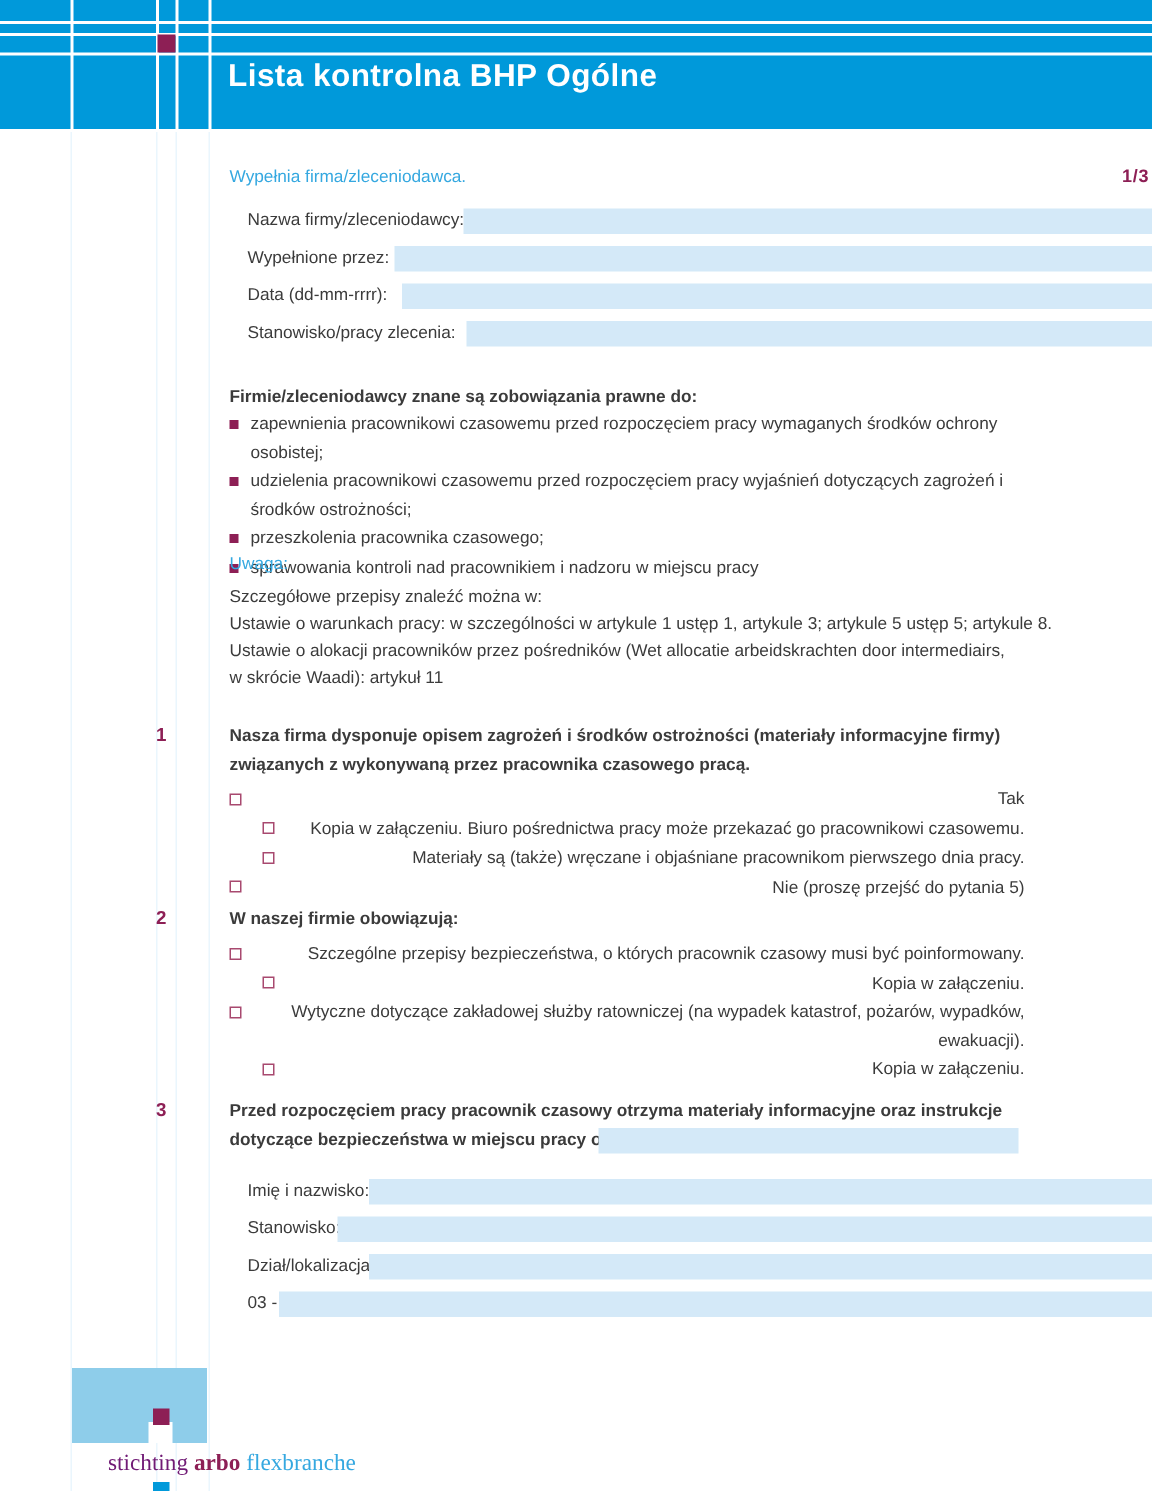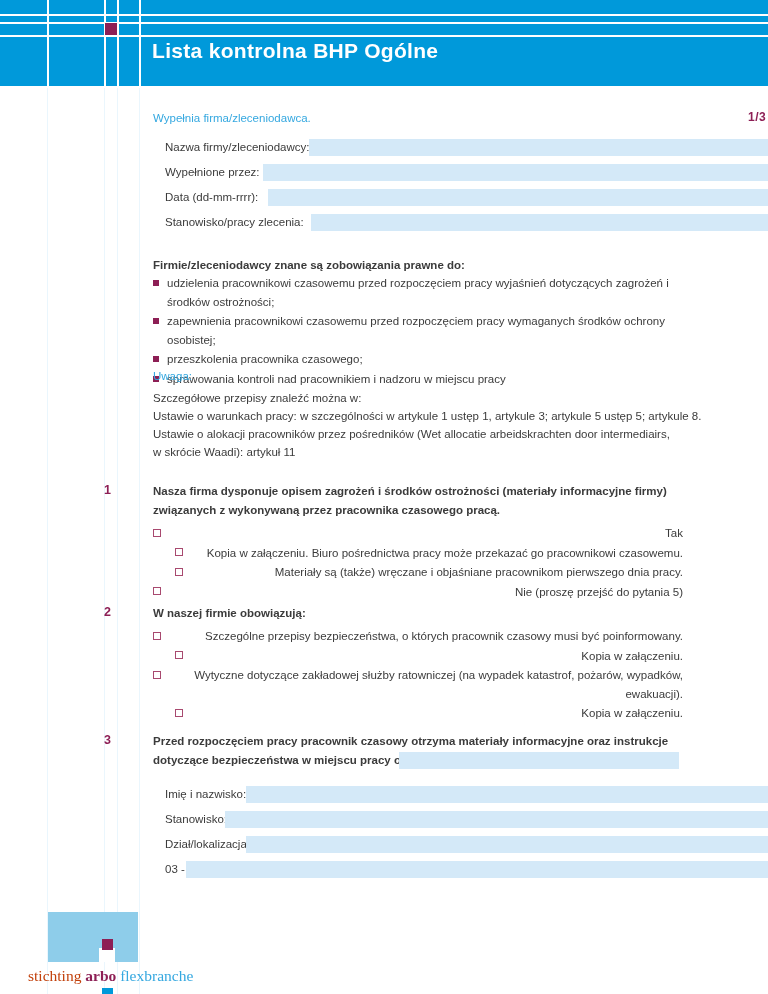--- a/index.html
+++ b/index.html
@@ -273,21 +273,21 @@
     background: #8d1f55;
   }
   .logo-text {
     position: absolute;
     left: 28px;
     top: 62px;
     font-family: "Liberation Serif", serif;
     font-size: 15.5px;
     white-space: nowrap;
   }
-  .logo-text .t-stichting { color: #c2410c; }
+  .logo-text .t-stichting { color: #701a75; margin-left: 44px; }
   .logo-text .t-arbo { color: #8d1f55; font-weight: bold; }
   .logo-text .t-flex { color: #35a8e0; }
   .logo-blue-sq {
     position: absolute;
     left: 102px;
     top: 83px;
     width: 11px;
     height: 11px;
     background: #0099da;
   }
@@ -335,25 +335,25 @@
   <div class="frow" style="top:214px">
     <span class="flabel">Stanowisko/pracy zlecenia:</span>
     <span class="fbox" style="left:158px; width:522px"></span>
   </div>
 
   <div class="bodytext bold" style="top:255px">Firmie/zleceniodawcy znane są zobowiązania prawne do:</div>
 
   <div class="blist" style="top:274px">
     <div class="bitem">
       <span class="bsq"></span>
-      <span>udzielenia pracownikowi czasowemu przed rozpoczęciem pracy wyjaśnień dotyczących zagrożeń i środków ostrożności;</span>
+      <span>zapewnienia pracownikowi czasowemu przed rozpoczęciem pracy wymaganych środków ochrony osobistej;</span>
     </div>
     <div class="bitem">
       <span class="bsq"></span>
-      <span>zapewnienia pracownikowi czasowemu przed rozpoczęciem pracy wymaganych środków ochrony osobistej;</span>
+      <span>udzielenia pracownikowi czasowemu przed rozpoczęciem pracy wyjaśnień dotyczących zagrożeń i środków ostrożności;</span>
     </div>
     <div class="bitem">
       <span class="bsq"></span>
       <span>przeszkolenia pracownika czasowego;</span>
     </div>
     <div class="bitem">
       <span class="bsq"></span>
       <span>sprawowania kontroli nad pracownikiem i nadzoru w miejscu pracy</span>
     </div>
   </div>

